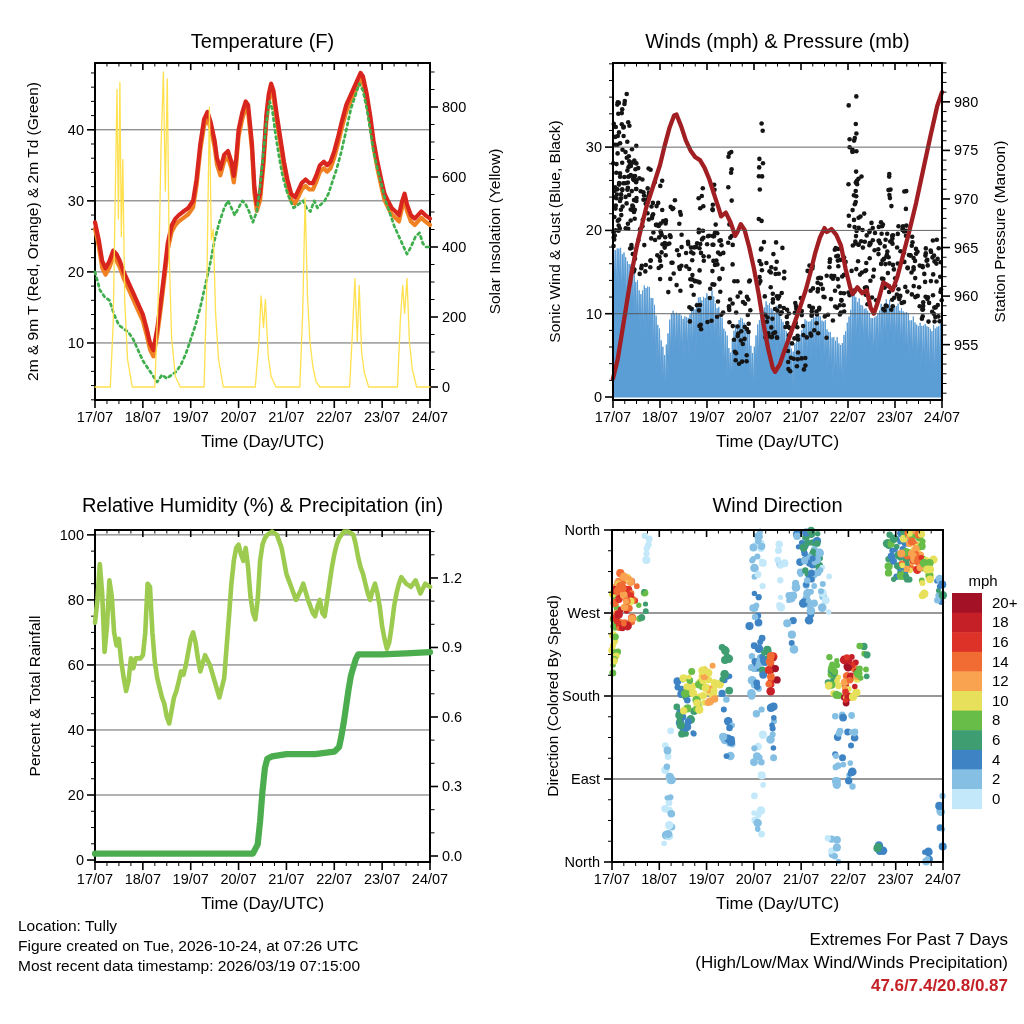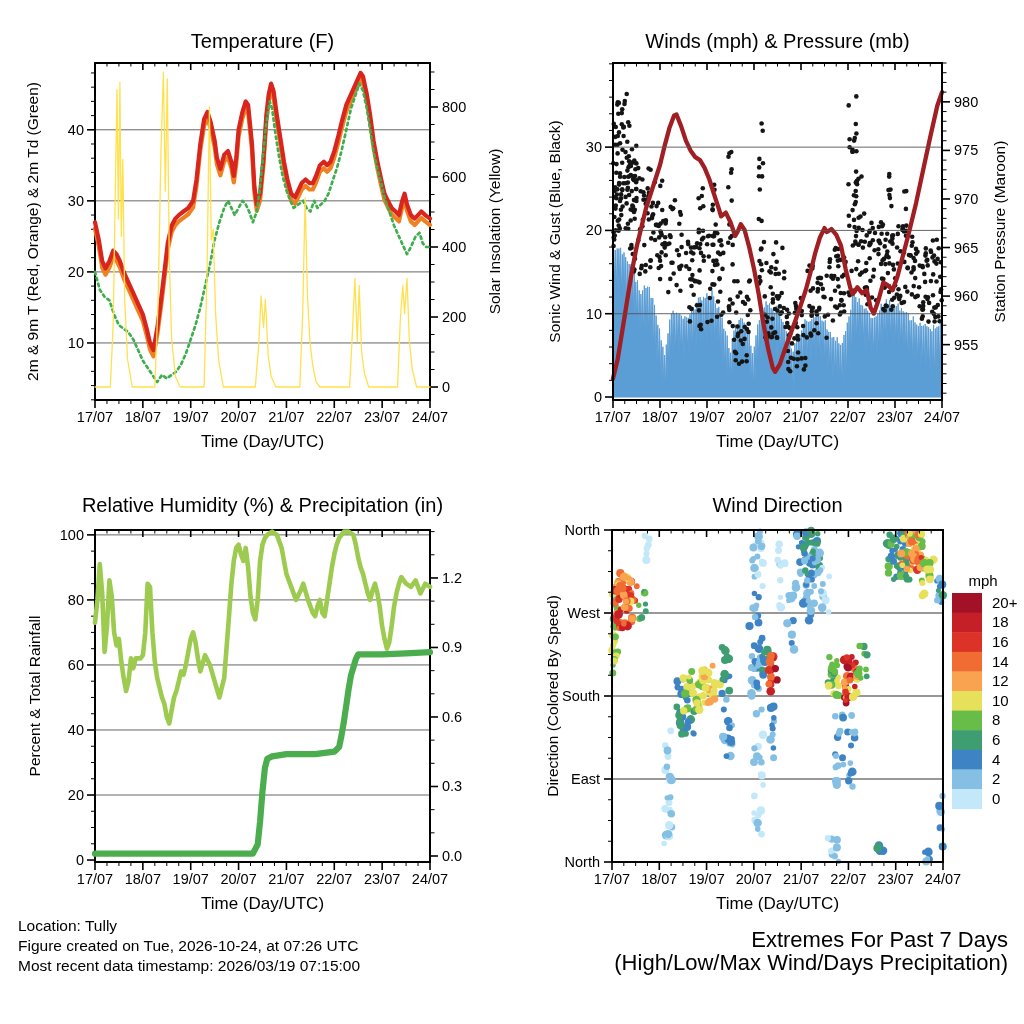--- a/index.html
+++ b/index.html
@@ -1,20 +1,20 @@
 <!DOCTYPE html>
 <html><head>
 <meta charset="utf-8">
 <style>
   html,body{margin:0;padding:0;background:#fff;}
   body{width:1024px;height:1024px;position:relative;font-family:"Liberation Sans",sans-serif;color:#000;overflow:hidden;}
   #stage{position:absolute;left:0;top:0;width:1024px;height:1024px;}
   svg text{font-family:"Liberation Sans",sans-serif;}
   .footer{position:absolute;left:18px;top:916px;font-size:15.5px;line-height:20px;color:#000;}
-  .extremes{position:absolute;right:16px;top:928px;text-align:right;font-size:22px;line-height:23px;color:#000;}
+  .extremes{position:absolute;right:16px;top:928px;text-align:right;font-size:17px;line-height:23px;color:#000;}
   .extremes .vals{font-weight:bold;}
 </style>
 </head>
 <body>
 
 <div id="stage">
   <svg id="plots" width="1024" height="1024" viewBox="0 0 1024 1024">
       <g>
         <g>
           <line x1="95" x2="430" y1="342.9451823740249" y2="342.9451823740249" stroke="#555" stroke-width="0.9"></line>
@@ -1993,15 +1993,16 @@
     </svg>
 
   <div class="footer">
     <div>Location: Tully</div>
     <div>Figure created on Tue, 2026-10-24, at 07:26 UTC</div>
     <div>Most recent data timestamp: 2026/03/19 07:15:00</div>
   </div>
 
   <div class="extremes">
     <div>Extremes For Past 7 Days</div>
-    <div>(High/Low/Max Wind/Days Precipitation)</div>
+    <div>(High/Low/Max Wind/Winds Precipitation)</div>
+    <div class="vals" id="extremes-vals" style="color: rgb(196, 33, 39);">47.6/7.4/20.8/0.87</div>
   </div>
 </div>
 
 </body></html>

